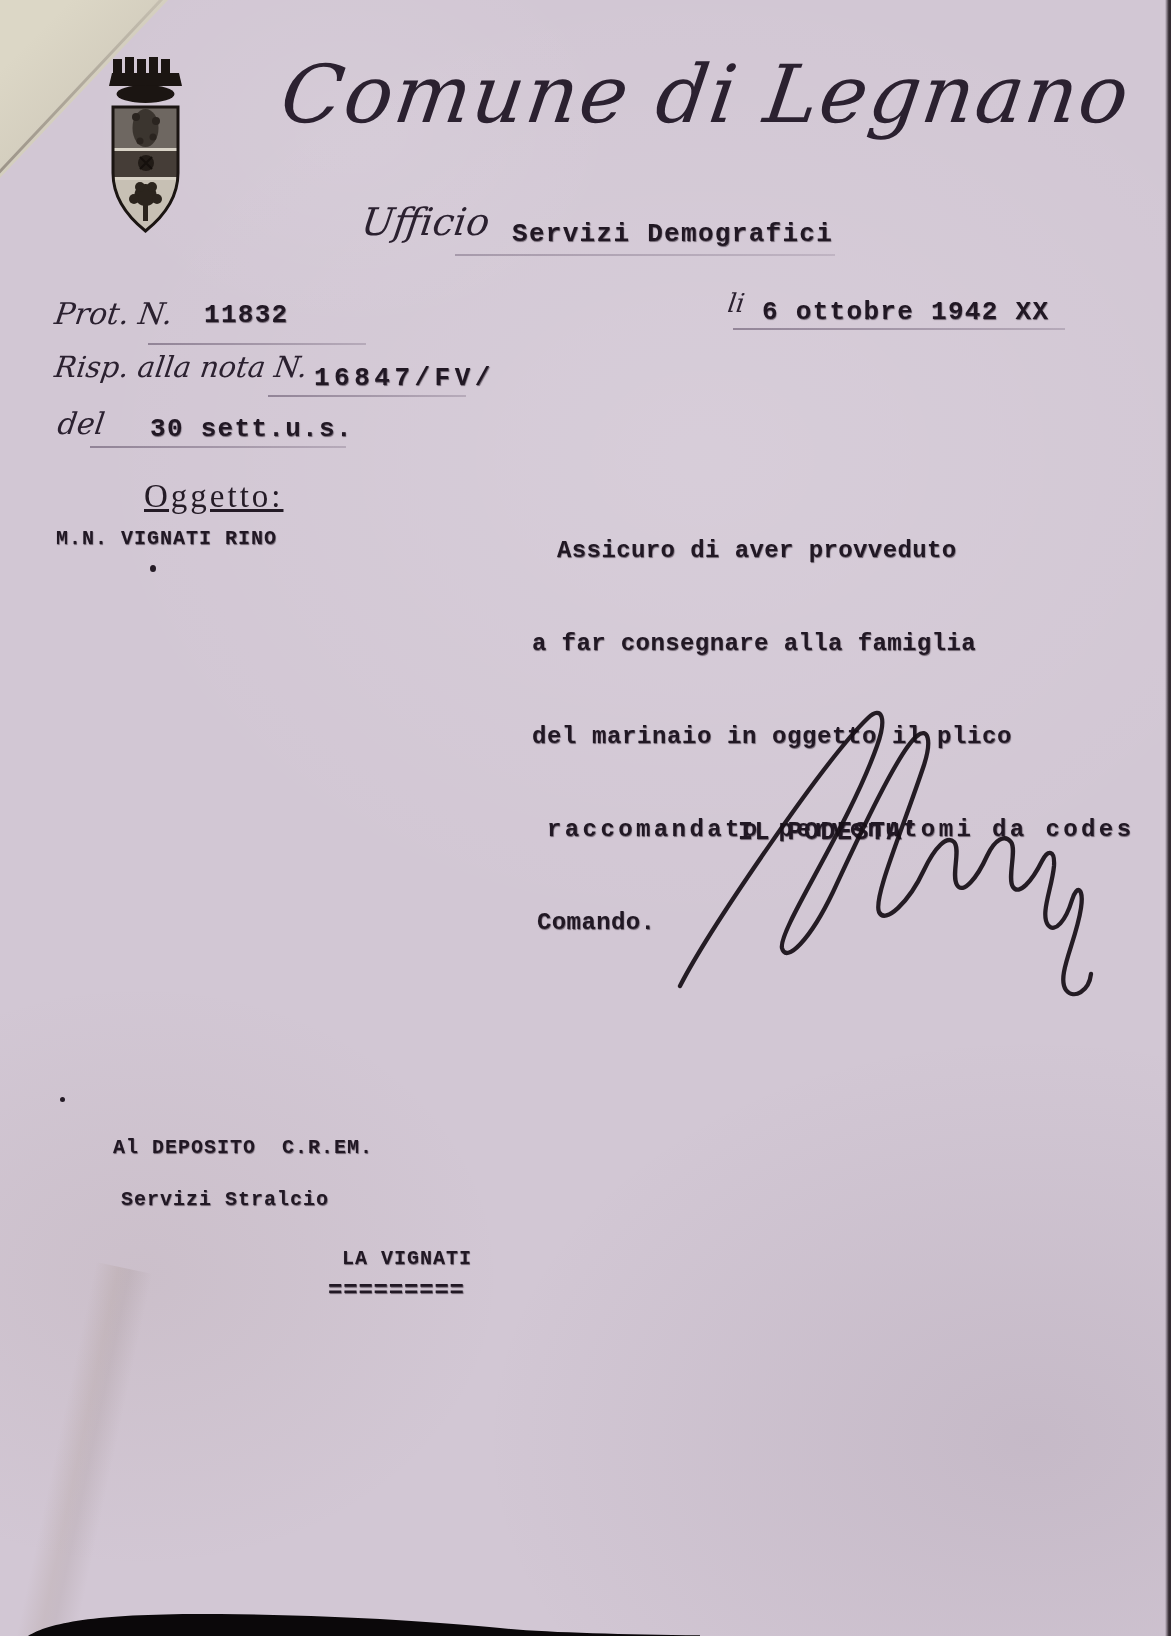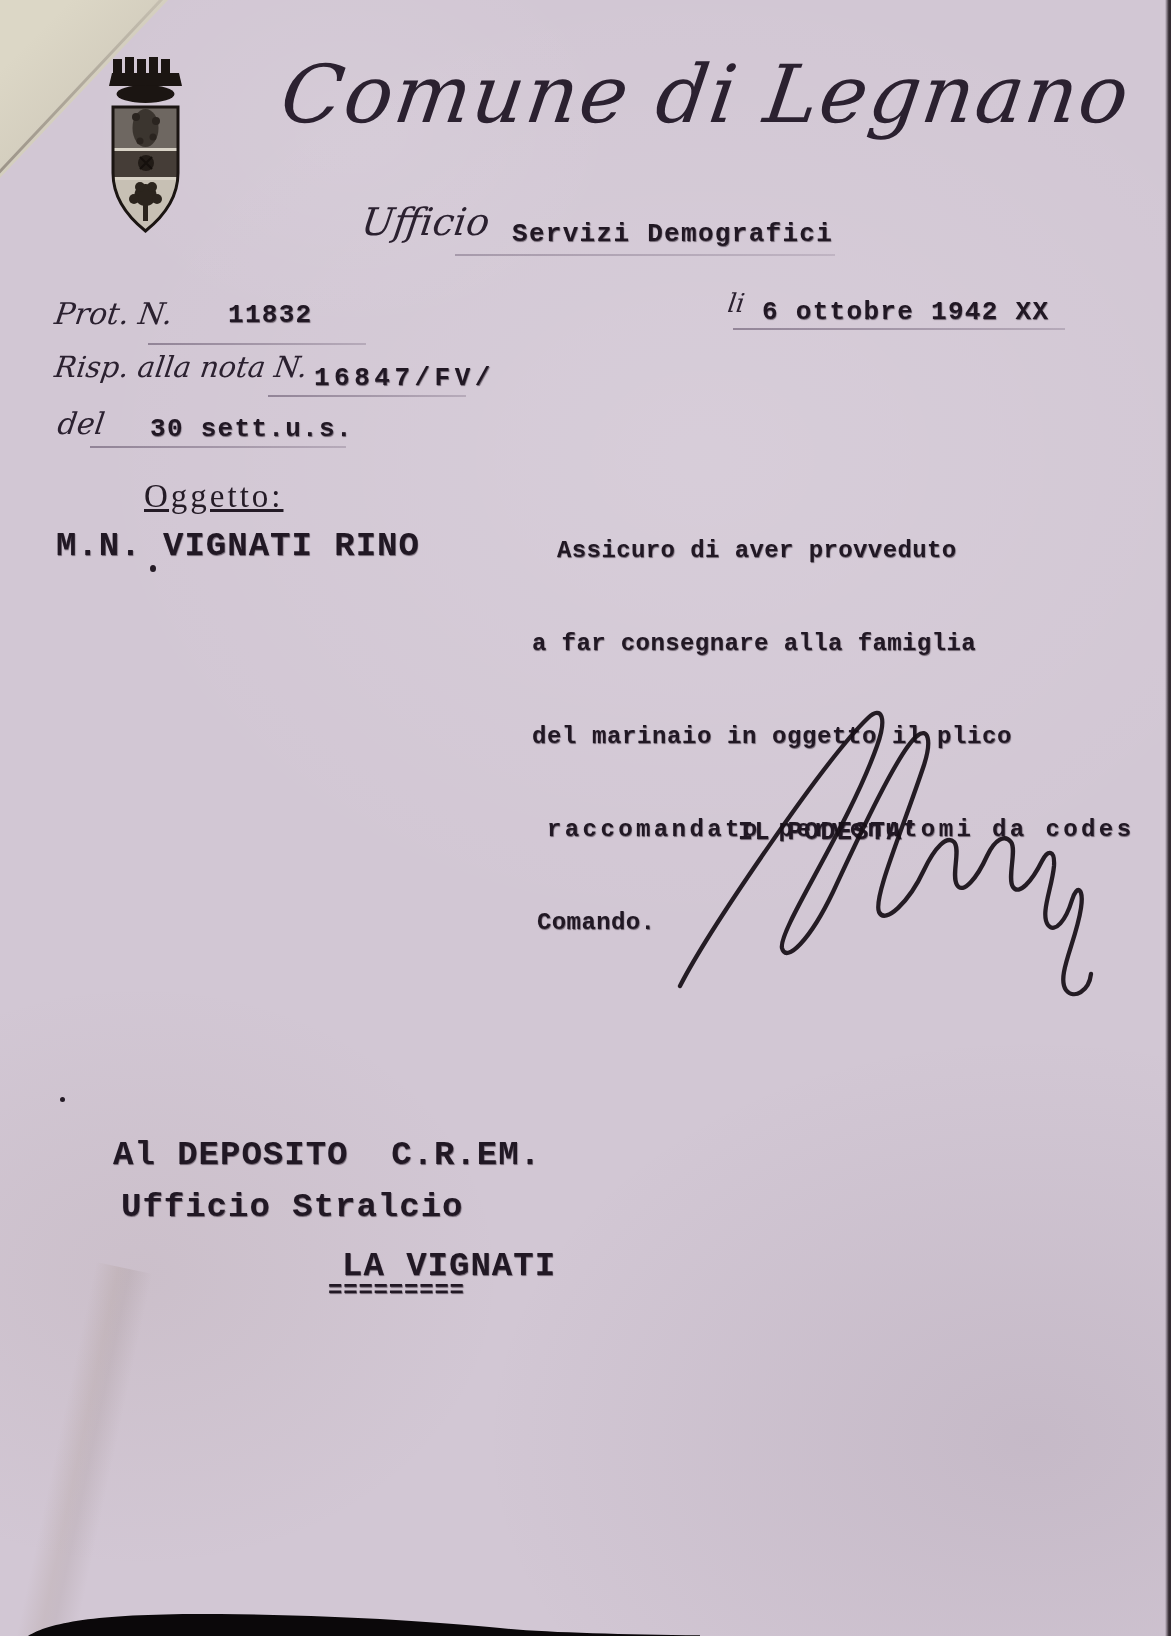--- a/index.html
+++ b/index.html
@@ -23,21 +23,21 @@
   .crease{position:absolute;left:96px;top:1262px;width:58px;height:400px;
     background:linear-gradient(90deg,transparent,rgba(150,128,110,0.16) 40%,rgba(118,98,88,0.12) 60%,transparent);
     transform:rotate(12deg);transform-origin:top left;}
   .right-edge{position:absolute;right:0;top:0;bottom:0;width:6px;
     background:linear-gradient(90deg,rgba(24,16,22,0) 0%,rgba(24,16,22,0.85) 65%);}
   .abs{position:absolute;}
   
   .typed{font-family:"Liberation Mono",monospace;font-weight:bold;color:#211824;
     white-space:pre;text-shadow:0.6px 0.6px 0.9px rgba(30,18,30,0.55);}
   .t26{font-size:26px;letter-spacing:1.3px;}
-  .t26n{font-size:34px;letter-spacing:1px;}
+  .t26n{font-size:20px;letter-spacing:1px;}
   .twide{font-size:26px;letter-spacing:4.5px;margin-left:44px;}
   .body-block p{margin:0 0 31px 0;font-size:24px;line-height:26px;letter-spacing:0.4px;}
   .body-block p:nth-child(1){padding-left:40px;}
   .body-block p:nth-child(2){padding-left:15px;}
   .body-block p:nth-child(3){padding-left:15px;letter-spacing:0.6px;}
   .body-block p:nth-child(4){padding-left:30px;letter-spacing:3.4px;}
   .body-block p:nth-child(5){padding-left:20px;}
   
   .script{font-family:"DejaVu Serif",serif;font-style:italic;color:#2b2130;
     display:inline-block;transform:skewX(-8deg);}
@@ -107,21 +107,21 @@
 
 <div class="abs" style="left:728px;top:288px;">
   <span class="script script-sm">li</span>
 </div>
 <div class="abs typed t26" style="left:762px;top:297px;z-index:2;">6 ottobre 1942 XX</div>
 <div class="rule" style="left:733px;top:328px;width:332px;"></div>
 
 <div class="abs" style="left:55px;top:296px;">
   <span class="script script-md">Prot. N.</span>
 </div>
-<div class="abs typed t26" style="left:204px;top:300px;z-index:2;margin-left:24px;">11832</div>
+<div class="abs typed t26" style="left:204px;top:300px;z-index:2;">11832</div>
 <div class="rule" style="left:148px;top:343px;width:218px;"></div>
 
 <div class="abs" style="left:55px;top:350px;">
   <span class="script script-md" style="font-size:29px;">Risp. alla nota N.</span>
 </div>
 <div class="abs typed twide" style="left:270px;top:363px;z-index:2;">16847/FV/</div>
 <div class="rule" style="left:268px;top:395px;width:198px;"></div>
 
 <div class="abs" style="left:58px;top:406px;">
   <span class="script script-md">del</span>
@@ -161,20 +161,20 @@
            C 396 161, 403 162, 402 178
            C 400 200, 388 226, 396 237
            C 403 246, 414 232, 420 212
            C 425 196, 432 200, 429 220
            C 424 254, 404 288, 414 302
            C 422 312, 437 303, 439 286" fill="none" stroke="#170f17" stroke-width="4.3" stroke-linecap="round" opacity="0.93"></path>
 </svg>
 
 <div class="dot" style="left:60px;top:1097px;width:5px;height:5px;"></div>
 <div class="abs typed t26n" style="left:71px;top:1136px;margin-left:42px;">Al DEPOSITO  C.R.EM.</div>
-<div class="abs typed t26n" style="left:121px;top:1188px;">Ufficio Stralcio</div>
+<div class="abs typed t26n" style="left:121px;top:1188px;">Servizi Stralcio</div>
 <div class="abs typed t26n" style="left:342px;top:1247px;">LA VIGNATI</div>
 <div class="abs typed" style="left:328px;top:1277px;font-size:24px;letter-spacing:0.8px;">=========</div>
 
 <svg class="abs" style="left:0;bottom:0;" width="720" height="26" viewBox="0 0 720 26">
   <path d="M28,26 C50,12 100,3 220,4 C340,5 440,12 500,18 C545,22.5 620,24.5 700,25.3 L700,26 Z" fill="#0b080a"></path>
 </svg>
 <div class="right-edge"></div>
 
 </body></html>

